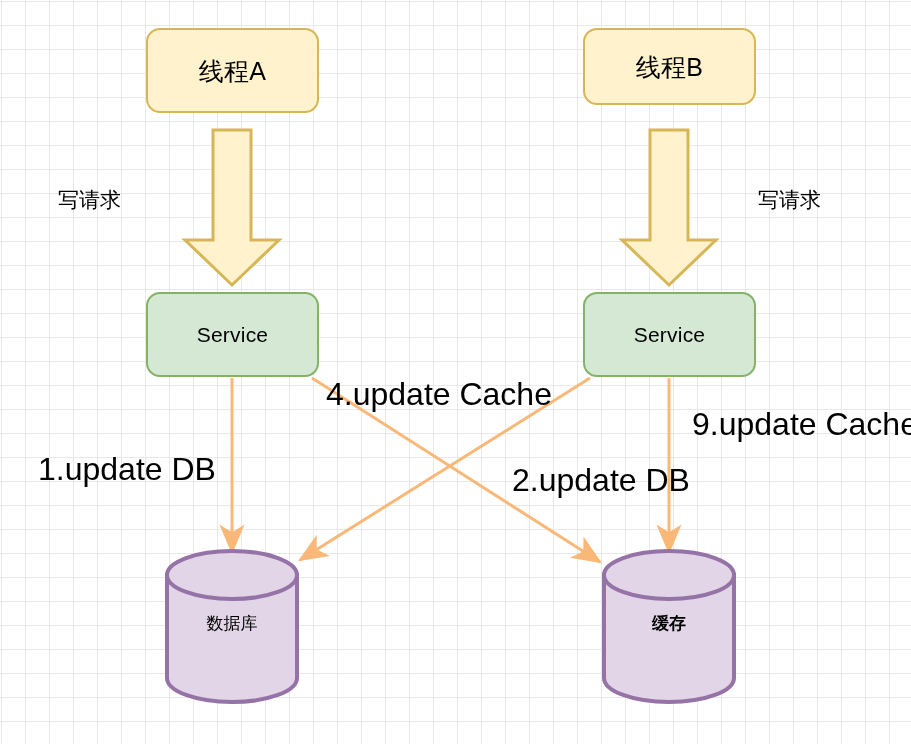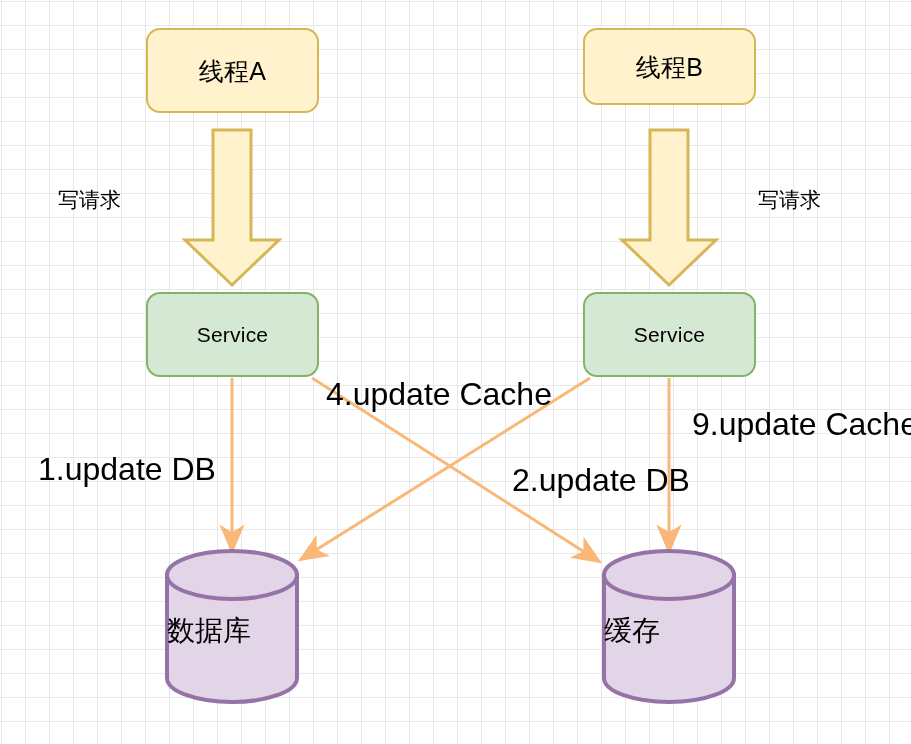--- a/index.html
+++ b/index.html
@@ -71,23 +71,23 @@
     color: #000000;
     font-size: 32px;
     white-space: nowrap;
     line-height: 1.15;
   }
   .edge-label.cjk { font-size: 21px; }
 
   .cyl-label {
     position: absolute;
     color: #000000;
-    font-size: 28px;
+    font-size: 17px;
     white-space: nowrap;
-    text-align: left;
+    text-align: center;
   }
 </style>
 </head>
 <body>
 
 <div id="canvas">
 
   <svg class="layer" viewBox="0 0 911 744">
     <defs>
       <marker id="arrowThin" markerWidth="11" markerHeight="11" refX="9.2" refY="4.2" orient="auto" markerUnits="strokeWidth">
@@ -129,21 +129,21 @@
   <div class="node service-box" style="left:146px; top:292px; width:173px; height:85px;">
     <span class="node-label">Service</span>
   </div>
 
   <div class="node service-box" style="left:583px; top:292px; width:173px; height:85px;">
     <span class="node-label">Service</span>
   </div>
 
   <div class="cyl-label" style="left:167px; top:612px; width:130px;">数据库</div>
 
-  <div class="cyl-label" style="left:604px; top:612px; width:130px;">缓存</div>
+  <div class="cyl-label" style="left:604px; top:612px; width:130px;font-weight:bold;">缓存</div>
 
   <div class="edge-label cjk" style="left:58px; top:188px;">写请求</div>
 
   <div class="edge-label cjk" style="left:758px; top:188px;">写请求</div>
 
   <div class="edge-label" style="left:326px; top:376px;">4.update Cache</div>
 
   <div class="edge-label" style="left:692px; top:406px;">9.update Cache</div>
 
   <div class="edge-label" style="left:38px; top:451px;text-align:right;">1.update DB</div>

